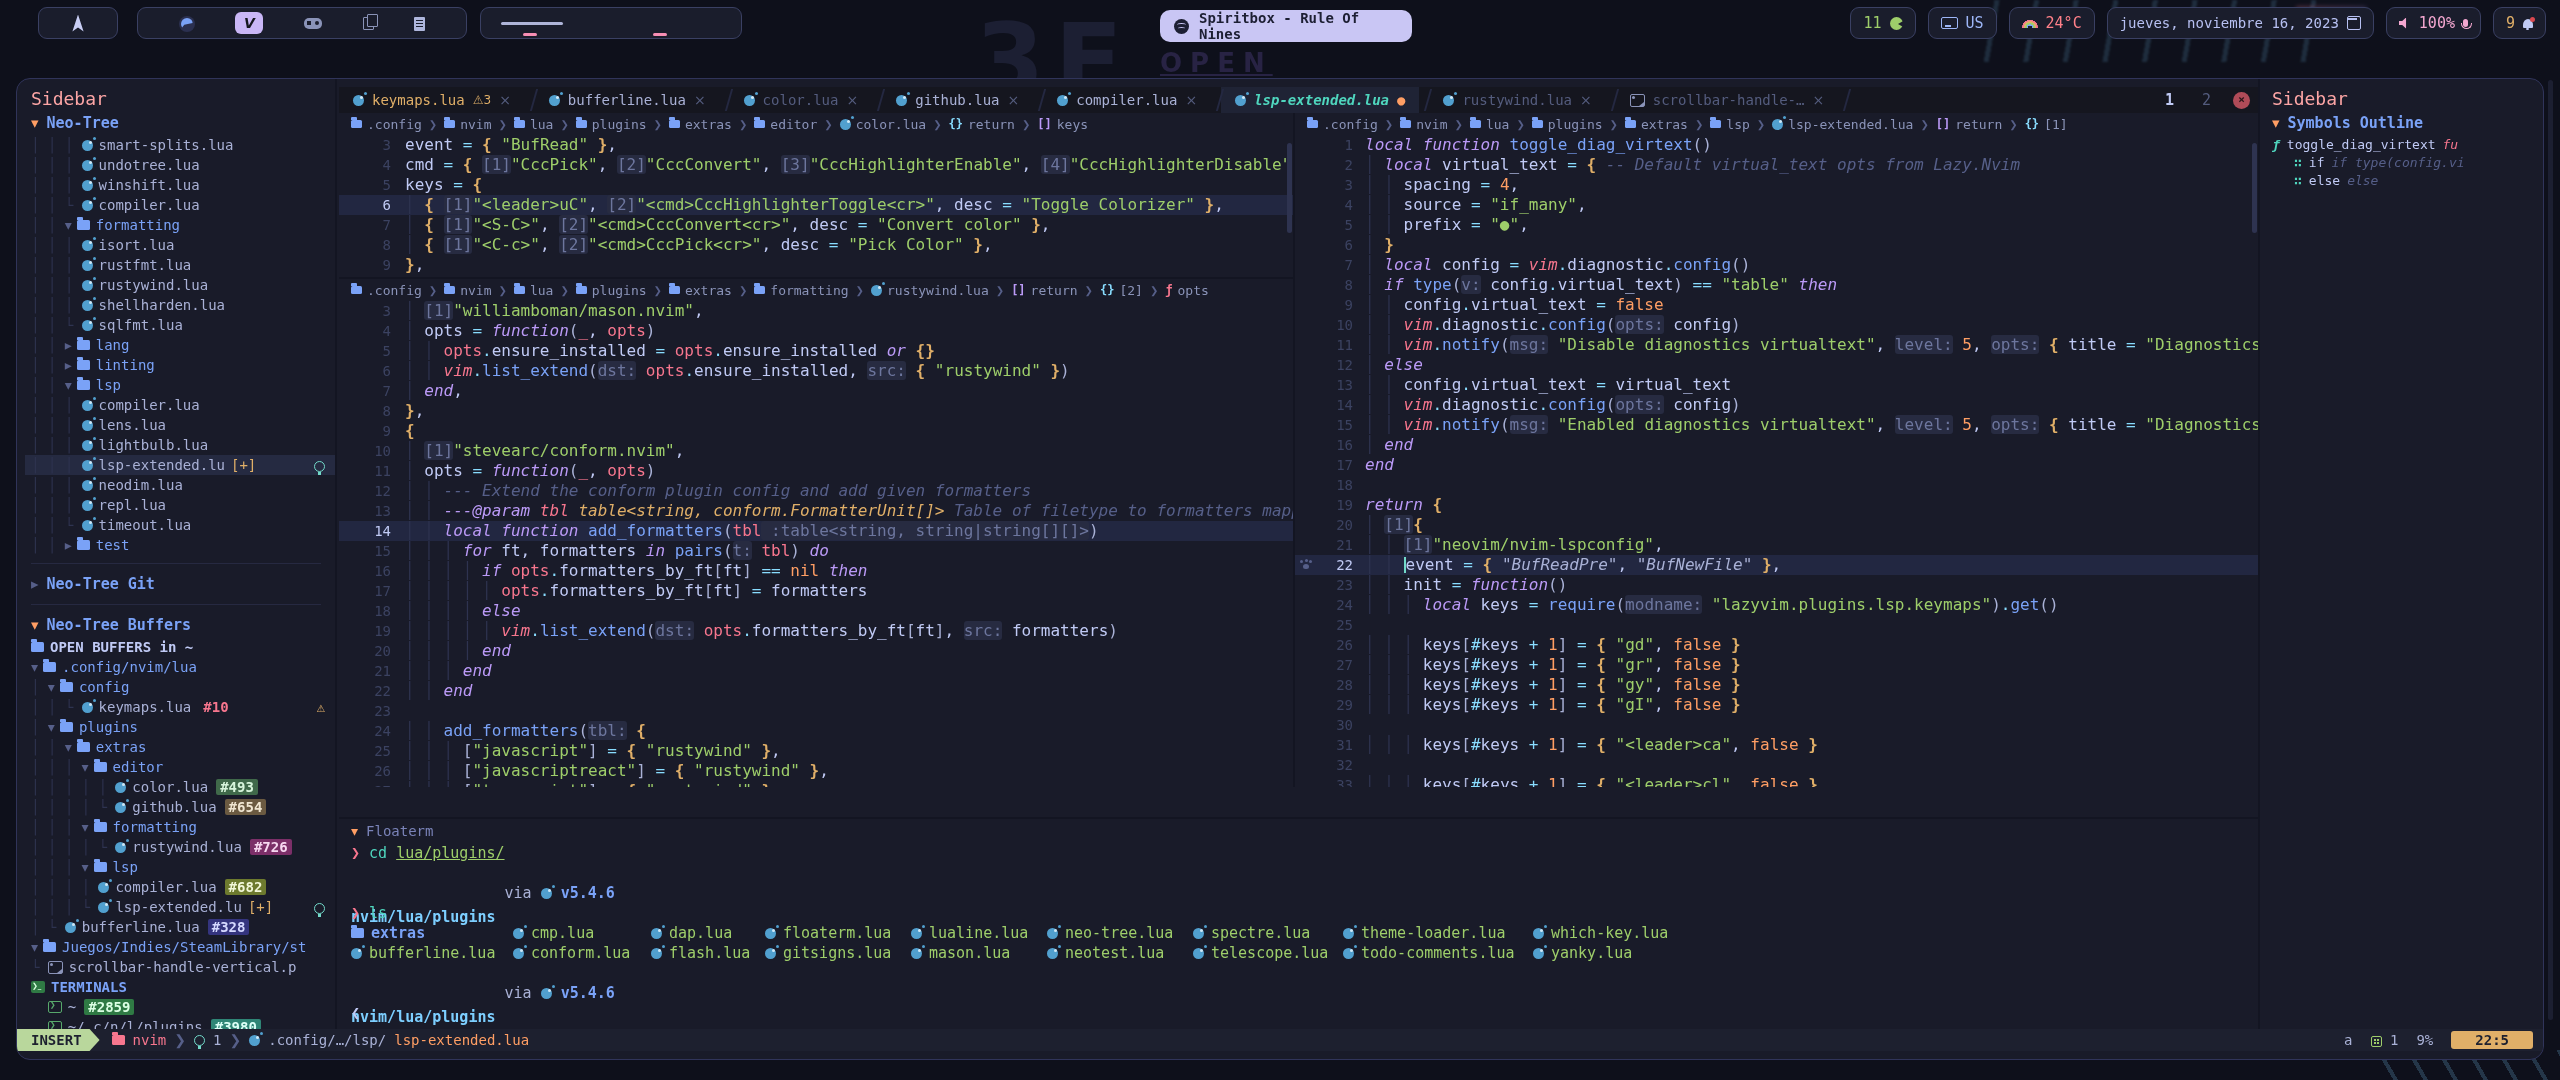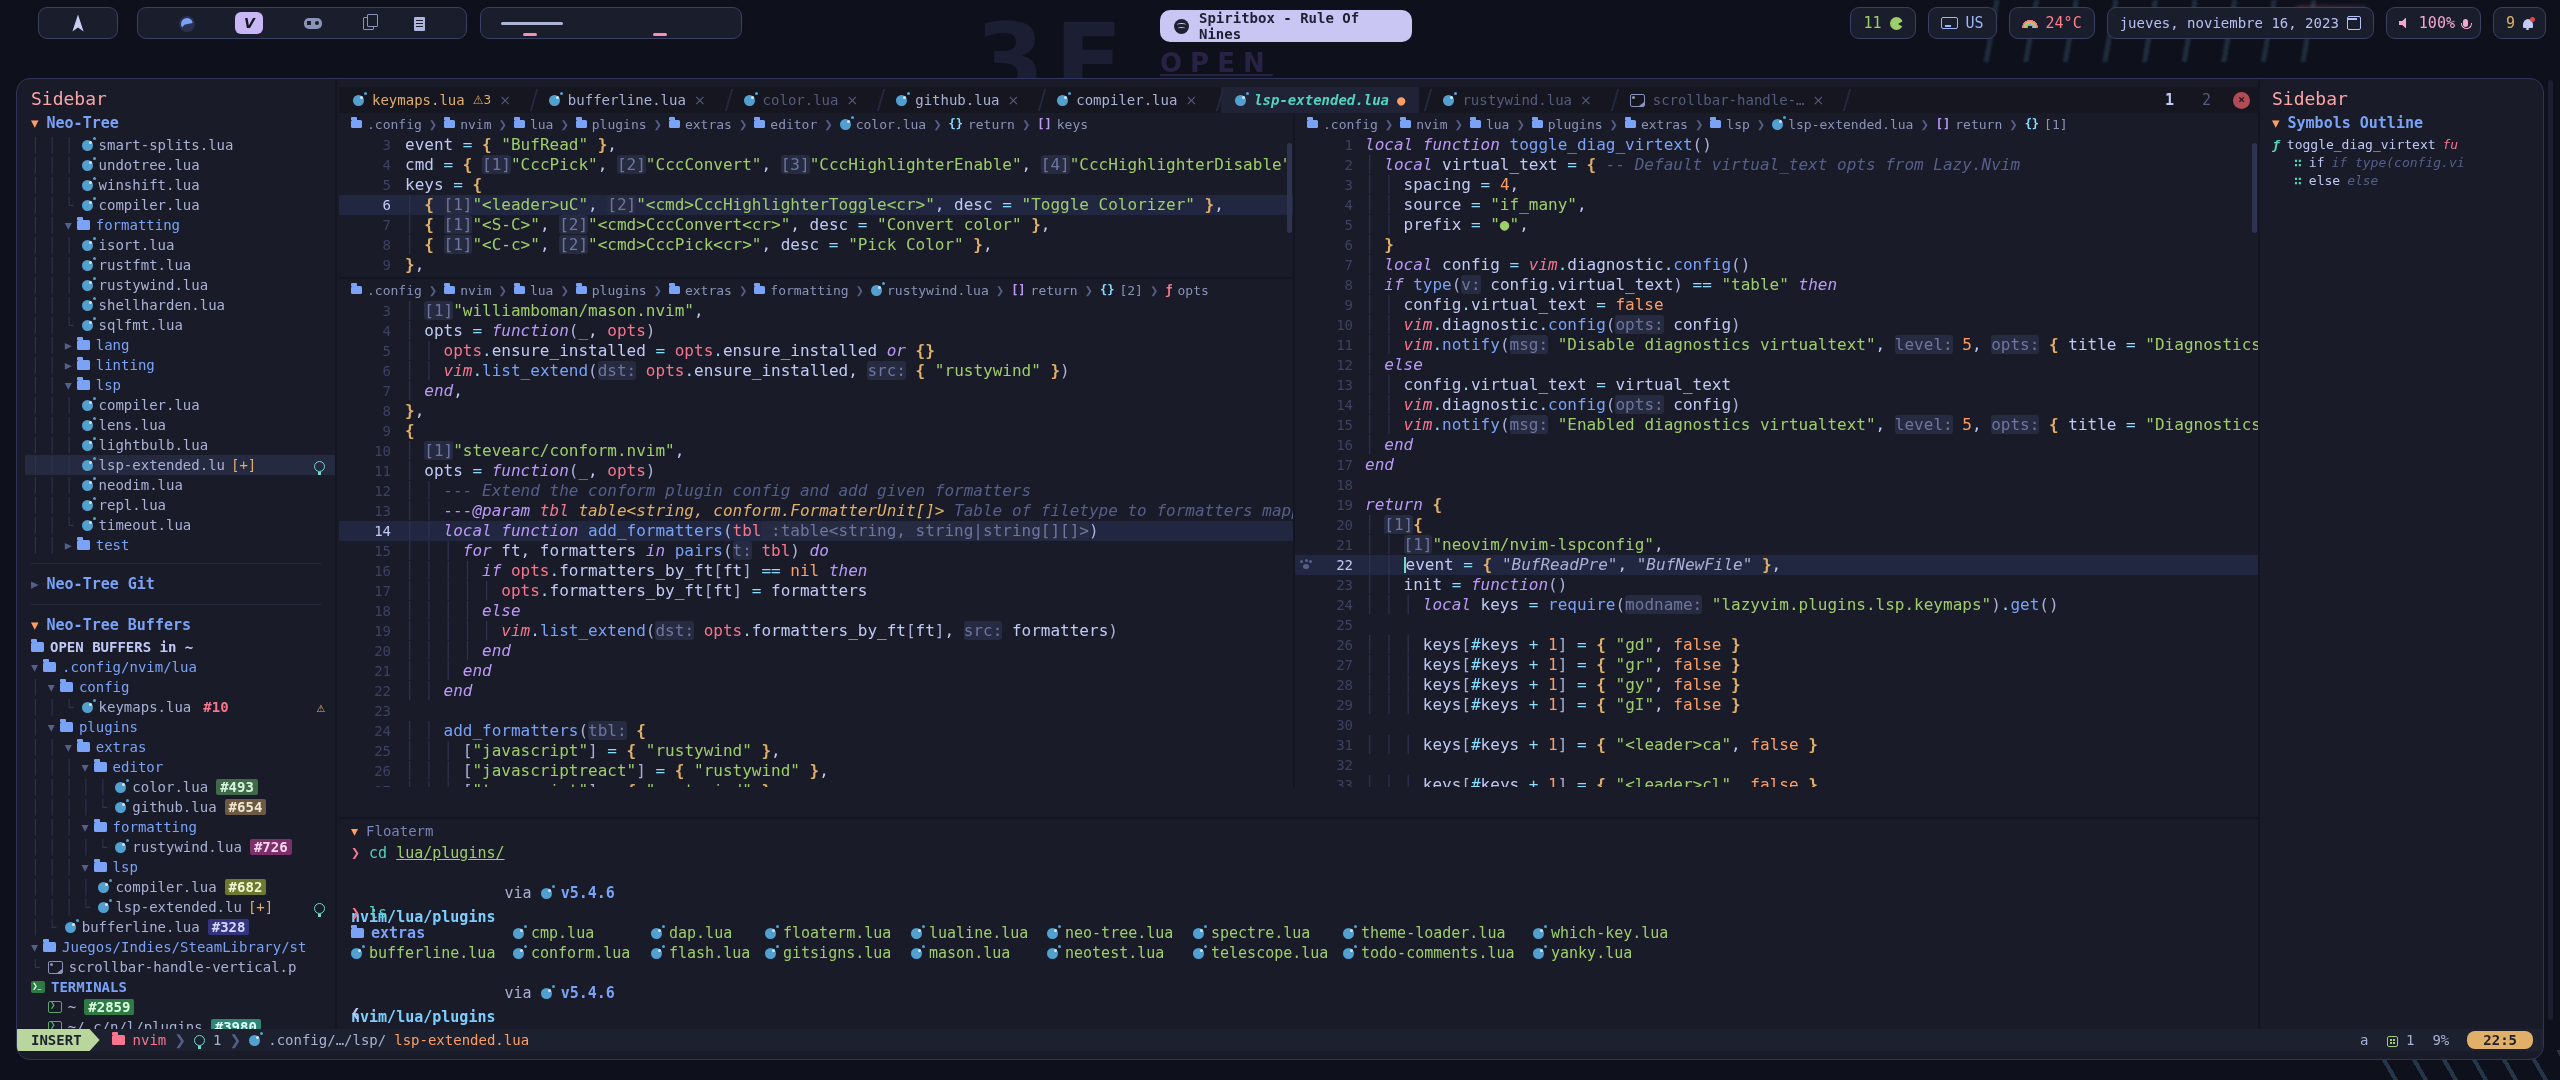--- a/index.html
+++ b/index.html
@@ -187,21 +187,21 @@
   .ft-cell{display:inline-flex;align-items:center;gap:7px;flex:none;color:#9ece6a;}
   .ft-cell.dir{color:#7aa2f7;font-weight:bold;}
   
   #statusline{position:absolute;left:0;right:0;bottom:8px;height:22px;background:#1d202f;
       display:flex;align-items:center;font-size:14px;color:#a9b1d6;}
   #mode-pill{height:22px;background:#b9d79c;color:#1d202f;font-weight:bold;padding:0 18px 0 14px;
       display:flex;align-items:center;clip-path:polygon(0 0,calc(100% - 10px) 0,100% 50%,calc(100% - 10px) 100%,0 100%);}
   #sl-crumbs{display:flex;align-items:center;gap:8px;margin-left:12px;white-space:nowrap;}
   .sl-sep{color:#565f89;font-family:"DejaVu Sans",sans-serif;}
   #sl-right{margin-left:auto;display:flex;align-items:center;gap:18px;margin-right:10px;}
-  .sl-chip{background:#e0af68;color:#1d202f;font-weight:bold;padding:1px 16px;border-radius:8px;}
+  .sl-chip{background:#e0af68;color:#1d202f;font-weight:bold;padding:1px 24px;border-radius:3px;}
   
   .ol-item{display:flex;align-items:center;gap:7px;height:18px;font-size:13px;white-space:nowrap;overflow:hidden;}
   .ol-icon{color:#4fd6be;font-weight:bold;font-style:italic;}
   .ol-name{color:#c0caf5;}
   .ol-hint{font-style:italic;}
 </style>
 </head>
 <body>
 
 <div class="wp-letters">3F</div>

